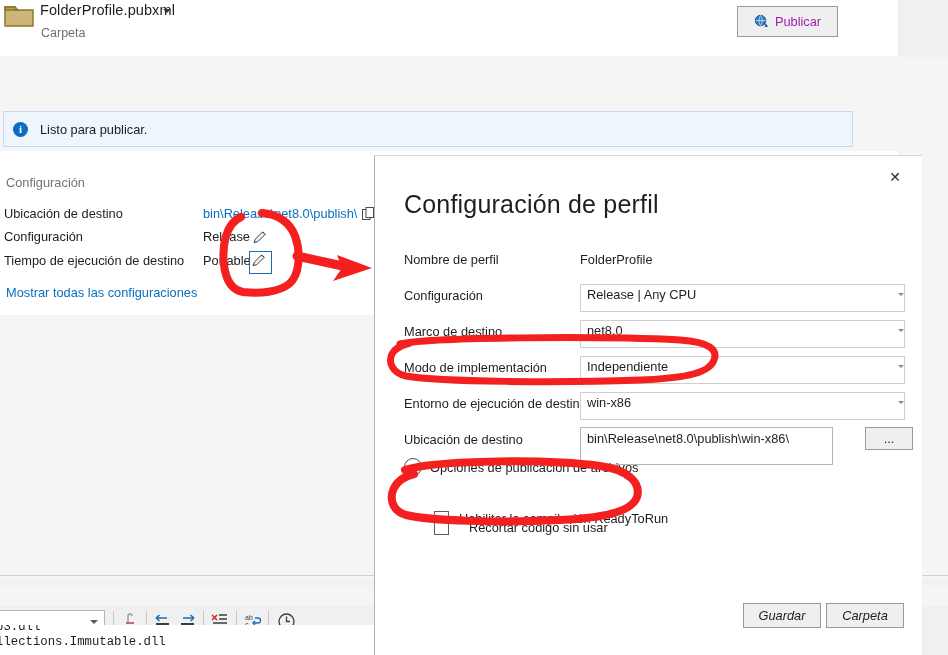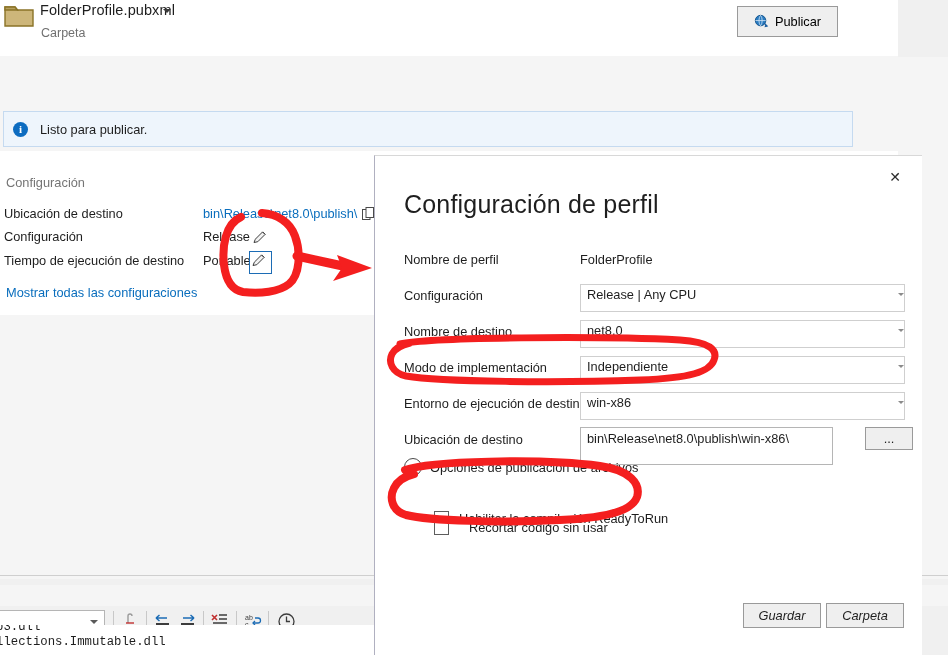--- a/index.html
+++ b/index.html
@@ -48,21 +48,21 @@
     position: absolute; left: 41px; top: 26px;
     font-size: 12.5px; color: #707070;
   }
   .publish-btn {
     position: absolute; left: 737px; top: 6px;
     width: 99px; height: 29px;
     background: #efefef;
     border: 1px solid #9a9a9a;
     display: flex; align-items: center; justify-content: center;
     gap: 6px;
-    font-size: 12.8px; color: #000000;
+    font-size: 12.8px; color: #a21caf;
     cursor: default;
   }
   .globe-icon { width: 15px; height: 15px; display:block; }
 
   
   .toolbar-row {
     position: absolute; left: 0; top: 57px;
     width: 948px; height: 45px;
     background: #f0f0f0;
   }
@@ -445,21 +445,21 @@
       <div class="plain-val">FolderProfile</div>
     </div>
 
     <div class="frow r2">
       <div class="flabel">Configuración</div>
       <div class="fctl combo">Release | Any CPU</div>
       <div class="combo-caret" style="left:494px;top:9px;"></div>
     </div>
 
     <div class="frow r3">
-      <div class="flabel">Nombre de destino</div>
+      <div class="flabel">Marco de destino</div>
       <div class="fctl combo">net8.0</div>
       <div class="combo-caret" style="left:494px;top:9px;"></div>
     </div>
 
     <div class="frow r4">
       <div class="flabel">Modo de implementación</div>
       <div class="fctl combo">Independiente</div>
       <div class="combo-caret" style="left:494px;top:9px;"></div>
     </div>
 

